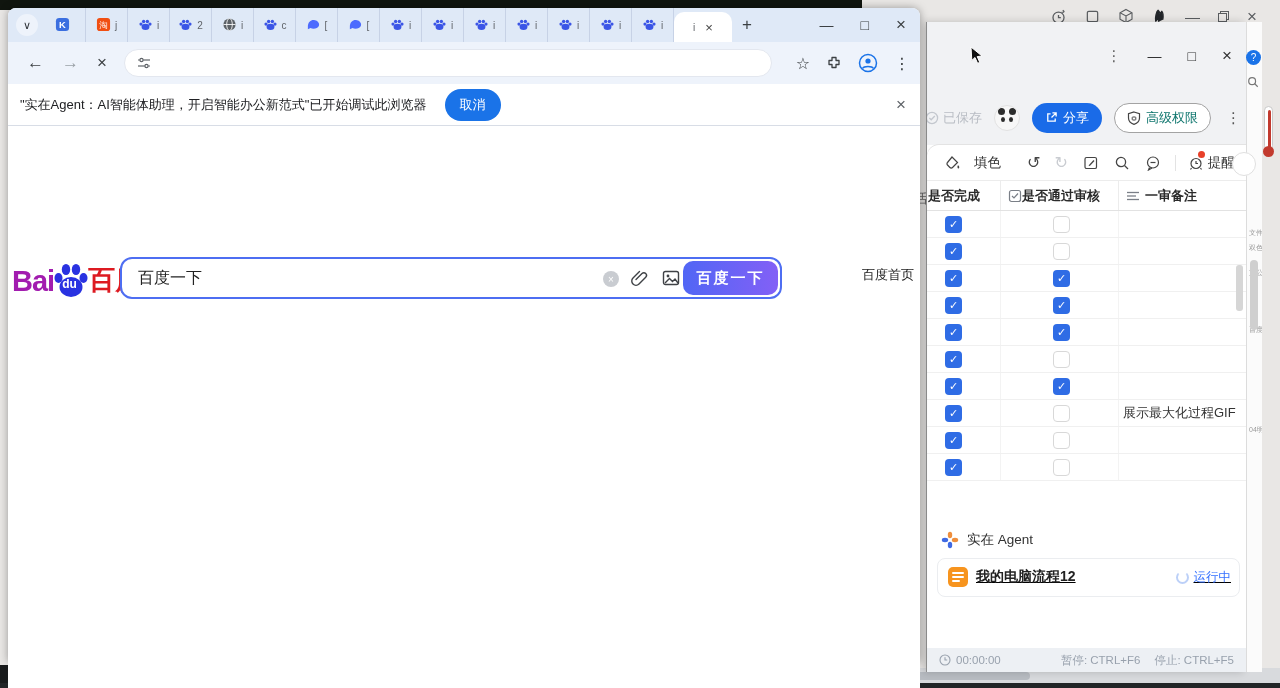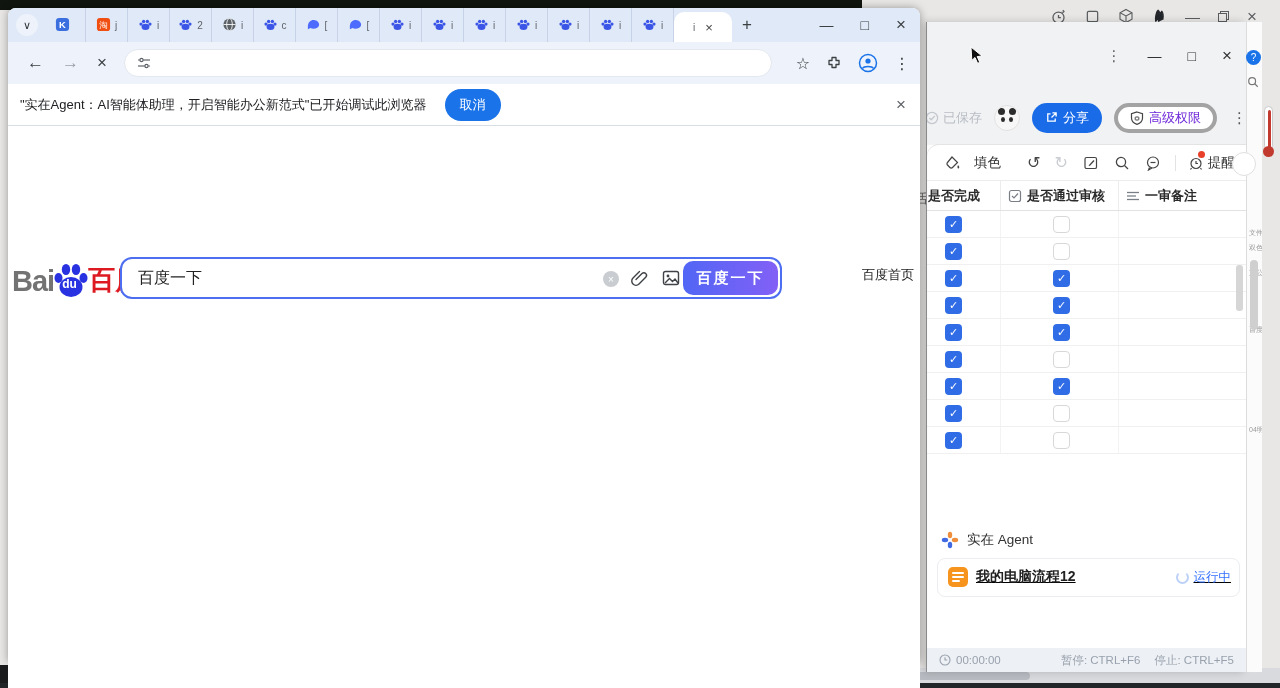--- a/index.html
+++ b/index.html
@@ -42,21 +42,21 @@
   .bt-right { margin-left:auto; display:flex; align-items:center; gap:16px; }
   .bt-right .g { font-size:16px; color:#3c4043; }
 
   .notifbar { height:42px; background:#fff; border-bottom:1px solid #d8dde6; display:flex; align-items:center; padding-left:12px; position:relative; }
   .notif-text { font-size:13px; color:#202124; }
   .btn-cancel { margin-left:18px; background:#1a73e8; color:#fff; border:none; border-radius:16px; padding:7px 15px; font-size:13px; font-family:inherit; }
   .notif-x { position:absolute; right:14px; top:11px; font-size:17px; color:#5f6368; }
 
   .bpage { position:relative; height:570px; background:#fff; }
   .baidu-logo { position:absolute; left:4px; top:130px; display:flex; align-items:flex-end; height:42px; }
-  .logo-bai { font-size:29px; font-weight:bold; color:#737373; letter-spacing:-1px; }
+  .logo-bai { font-size:29px; font-weight:bold; color:#a21caf; letter-spacing:-1px; }
   .logo-paw { width:38px; height:40px; margin:0 -2px; position:relative; top:3px; }
   .logo-du { position:absolute; left:10px; top:16px; color:#fff; font-size:12px; font-weight:bold; }
   .logo-cn { font-size:27px; font-weight:bold; color:#dd1a21; }
   .searchbox { position:absolute; left:112px; top:131px; width:662px; height:42px; border:2px solid #4e6ef2; border-radius:12px; background:#fff; }
   .search-val { position:absolute; left:16px; top:9px; font-size:16px; color:#222; }
   .sb-clear { position:absolute; left:481px; top:12px; width:16px; height:16px; border-radius:50%; background:#c9ccd1; color:#fff; font-size:10px; display:flex; align-items:center; justify-content:center; }
   .sb-ico { position:absolute; top:10px; width:18px; height:18px; }
   .btn-search { position:absolute; right:2px; top:2px; bottom:2px; width:95px; border:none; border-radius:10px; background:linear-gradient(90deg,#5166f5,#8360f6); color:#fff; font-size:15px; font-weight:bold; letter-spacing:2px; font-family:inherit; }
   .home-link { position:absolute; left:854px; top:140px; font-size:13px; color:#222; }
 
@@ -67,38 +67,38 @@
   .p-tb-controls .dots { font-size:15px; color:#666; }
   .cursor-svg { position:absolute; left:42px; top:24px; }
 
   .p-toolbar { height:55px; background:#f1f2f4; display:flex; align-items:center; padding-left:2px; }
   .saved { display:flex; align-items:center; gap:4px; color:#b9bdc4; font-size:13px; margin-left:-4px; flex:0 0 auto; }
   .avatar { width:26px; height:26px; border-radius:50%; flex:0 0 auto; position:relative; background:#f7f7f7; border:1px solid #e2e2e2; overflow:hidden; }
   .avatar.a1 { margin-left:12px; }
   .panda-ear { position:absolute; width:7px; height:7px; border-radius:50%; background:#2c2c2c; top:2px; }
   .panda-eye { position:absolute; width:4px; height:5px; border-radius:50%; background:#2c2c2c; top:11px; }
   .btn-share { margin-left:12px; height:30px; border:none; border-radius:16px; background:#1a6be8; color:#fff; font-size:13px; display:flex; align-items:center; gap:5px; padding:0 13px; font-family:inherit; flex:0 0 auto; }
-  .btn-perms { margin-left:12px; height:30px; border:4px solid #a3a3a3; border-radius:16px; background:#fff; color:#6d28d9; font-size:13px; display:flex; align-items:center; gap:5px; padding:0 12px; font-family:inherit; flex:0 0 auto; }
+  .btn-perms { margin-left:12px; height:30px; border:1px solid #a3a3a3; border-radius:16px; background:#fff; color:#0f766e; font-size:13px; display:flex; align-items:center; gap:5px; padding:0 12px; font-family:inherit; flex:0 0 auto; }
   .p-toolbar .dots { margin-left:15px; font-size:15px; color:#555; }
 
   .p-canvas { position:absolute; left:0; top:123px; right:0; bottom:0; background:#fff; border-radius:12px 0 0 0; box-shadow:0 -1px 0 #e3e3e3; }
   .plugins-row { height:38px; border-bottom:1px solid #ececec; display:flex; align-items:center; justify-content:flex-end; padding-right:18px; gap:6px; font-size:13.5px; color:#333; }
   .tools-row { height:36px; border-bottom:1px solid #ececec; display:flex; align-items:center; }
   .tool-fill { display:flex; align-items:center; gap:13px; margin-left:18px; font-size:13.5px; color:#333; }
   .tool-g { font-size:16px; color:#444; }
   .tool-g.undo { margin-left:26px; }
   .tool-g.redo { margin-left:14px; color:#c9ccd1; }
   .tool-svg { margin-left:15px; display:flex; }
   .tool-div { width:1px; height:16px; background:#e3e3e3; margin-left:14px; }
   .tool-remind { display:flex; align-items:center; gap:4px; margin-left:12px; font-size:13.5px; color:#333; position:relative;font-family:Liberation Serif, serif; }
   .remind-dot { position:absolute; left:10px; top:-3px; width:7px; height:7px; border-radius:50%; background:#e8402a; }
 
   .thead { height:30px; border-bottom:1px solid #e2e2e2; display:flex; font-size:13px; font-weight:bold; color:#2b2b2b; align-items:center; }
   .th1 { width:74px; padding-left:1px; border-right:1px solid #ececec; height:100%; display:flex; align-items:center; overflow:hidden; }
-  .th2 { width:118px; padding-left:7px; border-right:1px solid #ececec; height:100%; display:flex; align-items:center; gap:5px; }
+  .th2 { width:118px; padding-left:7px; border-right:1px solid #ececec; height:100%; display:flex; align-items:center; }
   .th3 { flex:1; padding-left:7px; height:100%; display:flex; align-items:center; gap:5px; }
   .trow { height:27px; border-bottom:1px solid #f0f0f0; display:flex; align-items:center; }
   .tc1 { width:74px; border-right:1px solid #f3f3f3; height:100%; display:flex; align-items:center; }
   .tc2 { width:118px; border-right:1px solid #f3f3f3; height:100%; display:flex; align-items:center; }
   .tc3 { flex:1; height:100%; display:flex; align-items:center; padding-left:4px; font-size:13px; color:#333; white-space:nowrap; overflow:hidden; }
   .cb { width:17px; height:17px; border-radius:4px; }
   .tc1 .cb { margin-left:18px; } .tc2 .cb { margin-left:52px; }
   .cb.on { background:#2f6ce5; color:#fff; font-size:11px; display:flex; align-items:center; justify-content:center; }
   .cb.on::after { content:"✓"; }
   .cb.off { background:#fff; border:1.5px solid #d8d8d8; }
@@ -614,20 +614,29 @@
             </span>
             <span class="tc3"></span>
           </div>
           <div class="trow">
             <span class="tc1">
               <span class="cb on"></span>
             </span>
             <span class="tc2">
               <span class="cb off"></span>
             </span>
+            <span class="tc3">展示最大化过程GIF</span>
+          </div>
+          <div class="trow">
+            <span class="tc1">
+              <span class="cb on"></span>
+            </span>
+            <span class="tc2">
+              <span class="cb off"></span>
+            </span>
             <span class="tc3"></span>
           </div>
           <div class="trow">
             <span class="tc1">
               <span class="cb on"></span>
             </span>
             <span class="tc2">
               <span class="cb off"></span>
             </span>
             <span class="tc3"></span>

